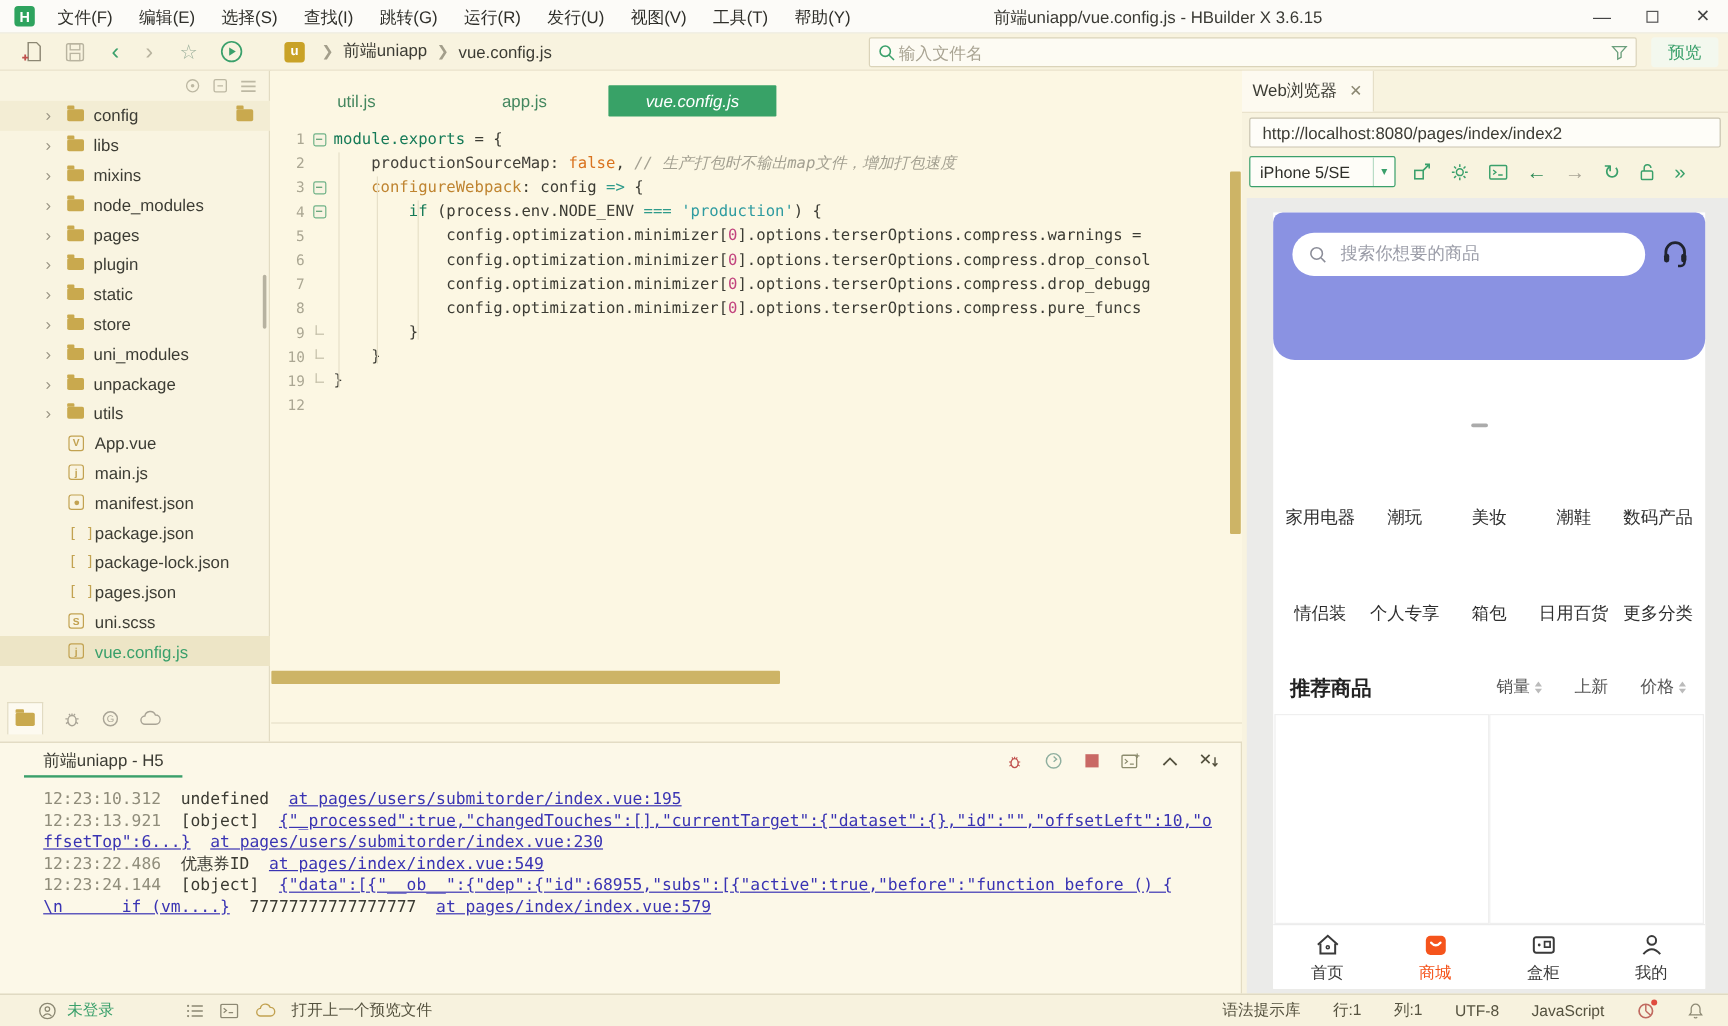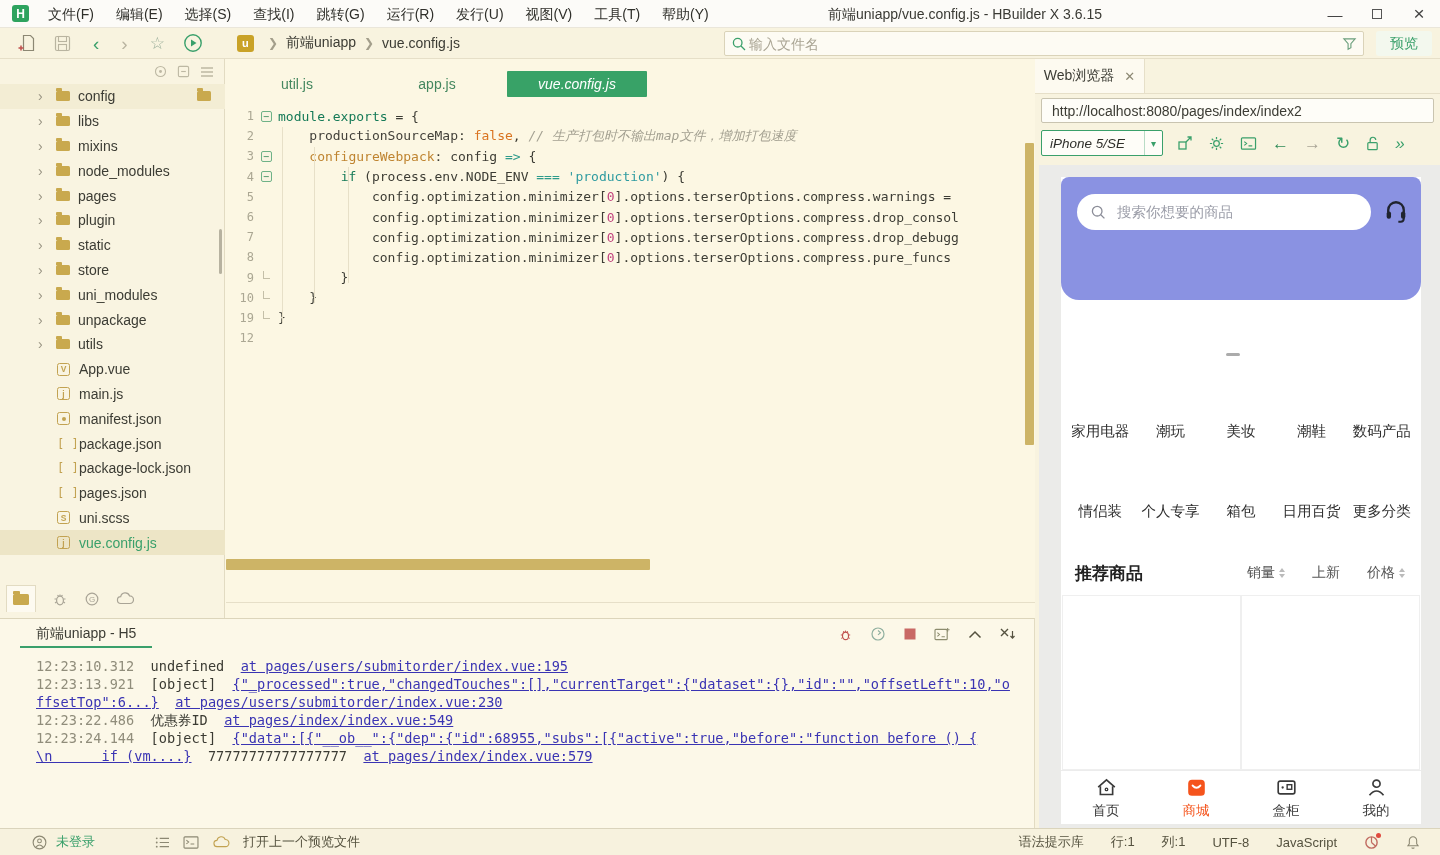--- a/index.html
+++ b/index.html
@@ -89,21 +89,21 @@
   .lv{color:#3B3B33;}
   .ll{color:#3A34B3;text-decoration:underline;cursor:pointer;}
 
   
   .rpanel{position:absolute;left:1035px;top:59px;width:405px;height:769px;background:#F8F3DF;}
   .rp-tabs{height:35px;border-bottom:1px solid #E6DFC8;display:flex;}
   .rp-tab{width:110px;background:#FDFAF0;border-right:1px solid #E6DFC8;display:flex;align-items:center;justify-content:center;gap:10px;font-size:14px;color:#3C3C34;}
   .rp-close{color:#8C8873;font-size:13px;}
   .rp-url{padding:4px 6px;}
   .rp-url input{width:100%;height:25px;border:1px solid #C9C4B0;background:#FEFDF8;border-radius:2px;font-size:14px;color:#3C3C34;padding:0 10px;outline:none;font-family:inherit;}
-  .rp-dev{display:flex;align-items:center;padding:3px 6px 6px 6px;gap:0;font-style:italic;}
+  .rp-dev{display:flex;align-items:center;padding:3px 6px 6px 6px;gap:0;}
   .dev-select{width:122px;height:26px;border:1px solid #3AA06B;border-radius:2px;background:#FEFDF8;display:flex;align-items:center;font-size:13.5px;padding-left:8px;color:#2F2F2A;}
   .dev-caret{margin-left:auto;border-left:1px solid #B9DCC6;width:18px;height:24px;display:flex;align-items:center;justify-content:center;color:#3AA06B;font-size:10px;}
   .dev-icons{display:flex;align-items:center;gap:15px;margin-left:14px;color:#3AA06B;}
   .dev-icons .txti{font-size:17px;line-height:1;}
   .rp-view{position:absolute;left:4px;top:106px;width:405px;height:663px;background:#EBEBE9;}
   .phone{position:absolute;left:22px;top:12px;width:360px;height:647px;background:#fff;}
   .ph-header{position:absolute;left:0;top:0;width:360px;height:123px;background:#8A92E2;border-radius:8px 8px 18px 18px;}
   .ph-search{position:absolute;left:16px;top:17px;width:294px;height:36px;background:#fff;border-radius:18px;display:flex;align-items:center;padding-left:13px;gap:8px;}
   .ph-search input{border:none;outline:none;font-size:14.5px;width:220px;font-family:inherit;color:#333;}
   .ph-search input::placeholder{color:#9B9DA8;}

